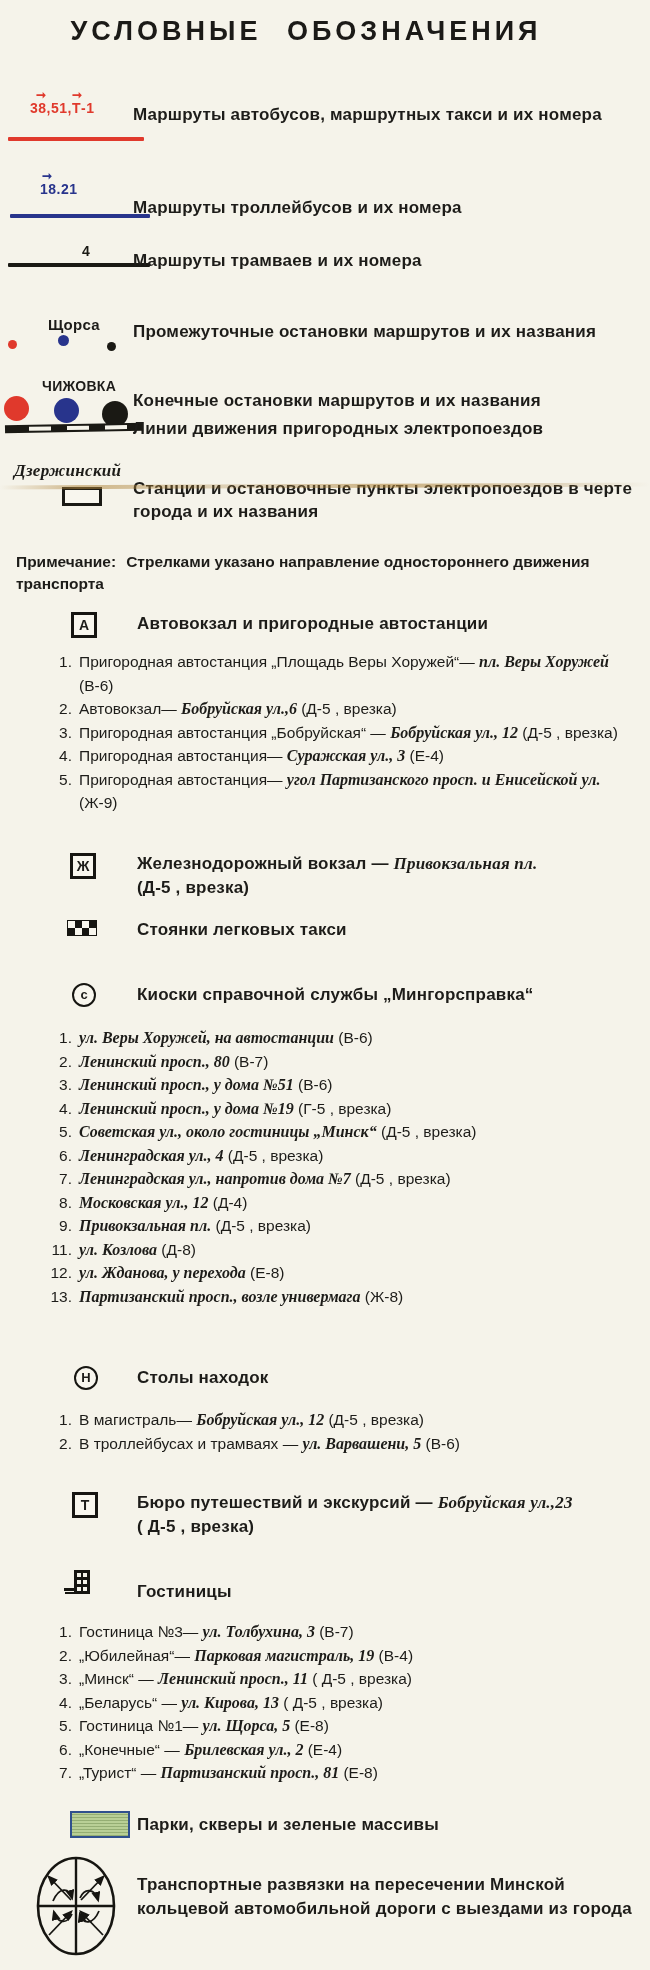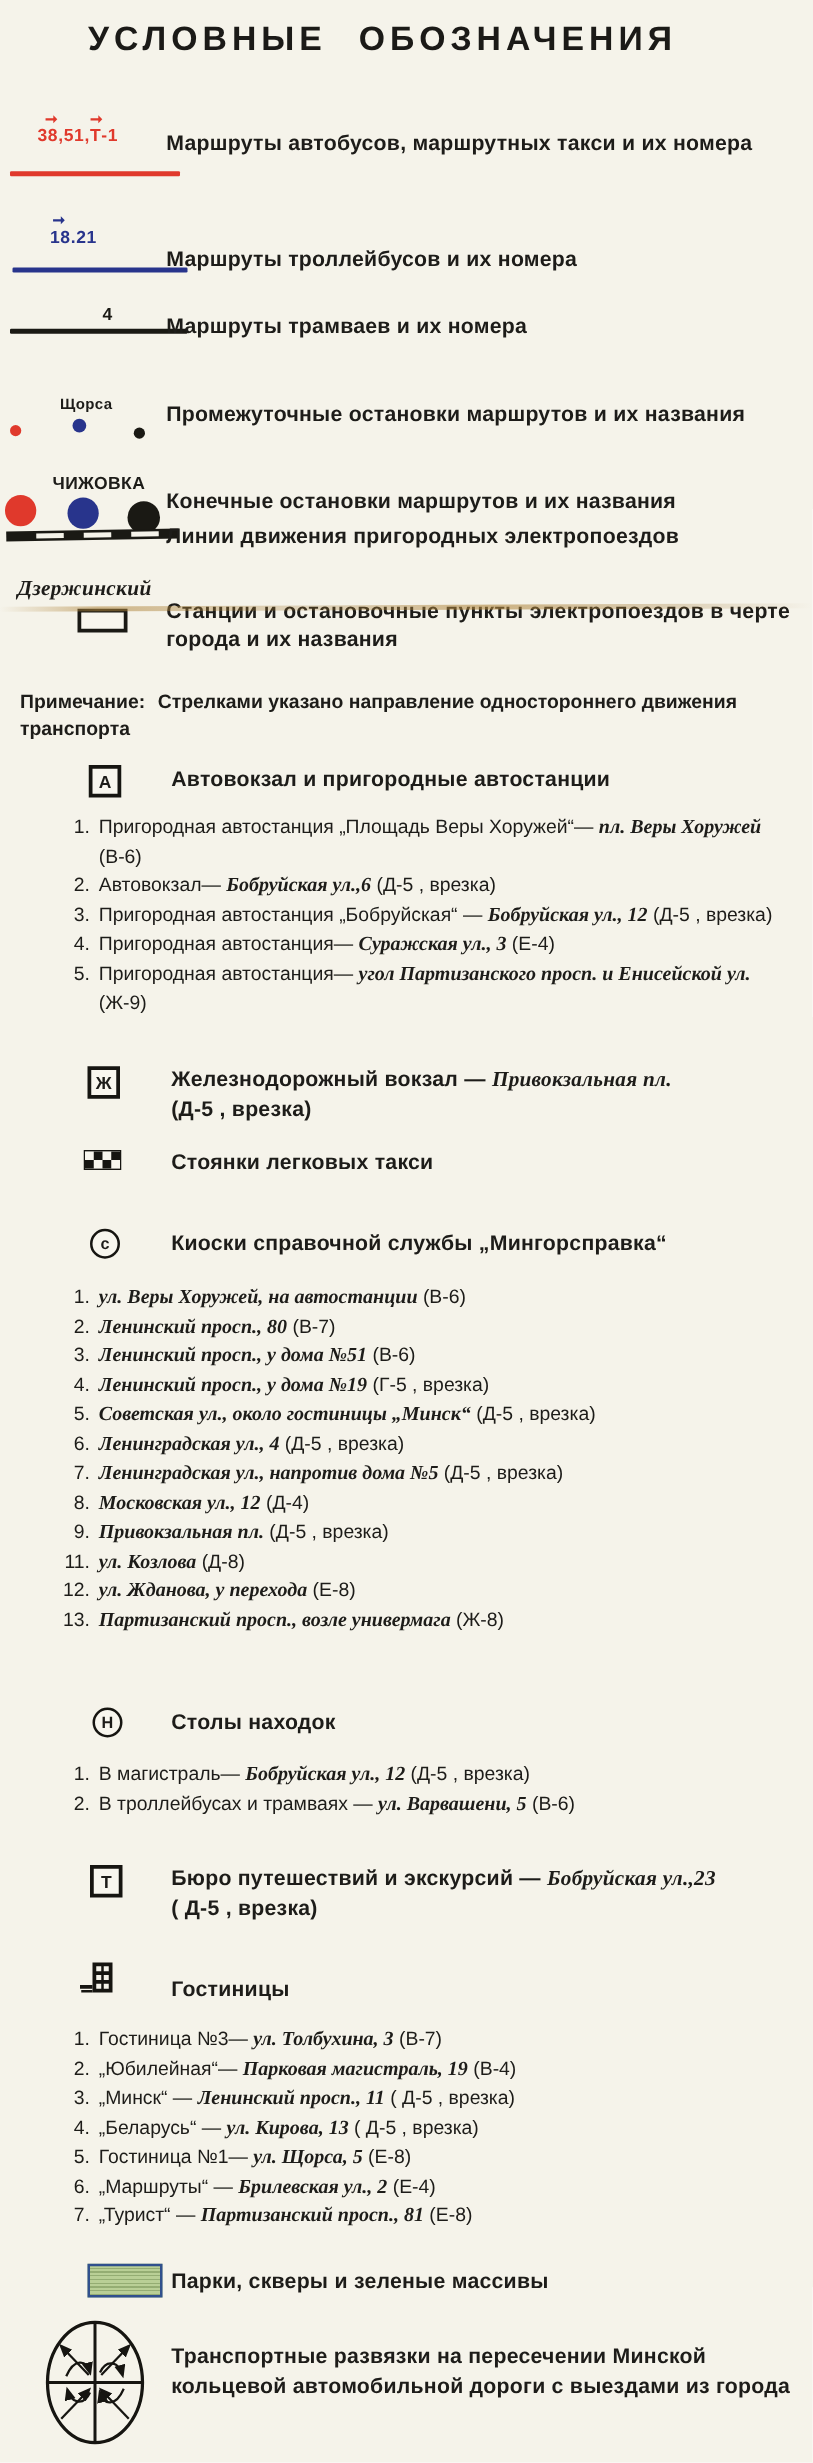--- a/index.html
+++ b/index.html
@@ -28,21 +28,21 @@
   }
   .route-label{position:absolute;font-size:14px;font-weight:bold;letter-spacing:.5px;}
   .route-label .arr{position:absolute;top:-12px;font-size:12px;letter-spacing:0;}
   .route-line{position:absolute;border-radius:1px;}
   .red-t{color:#e0392c;}
   .blue-t{color:#28348c;}
   .bg-red{background:#e0392c;}
   .bg-blue{background:#28348c;}
   .bg-black{background:#1a1914;}
   .dot{position:absolute;border-radius:50%;}
-  .stop-name{position:absolute;font-size:12px;font-weight:bold;letter-spacing:.3px;}
+  .stop-name{position:absolute;font-size:15px;font-weight:bold;letter-spacing:.3px;}
   .rail-line{
     position:absolute;height:8px;background:#1a1914;
     background-image:linear-gradient(#f5f3ea,#f5f3ea),linear-gradient(#f5f3ea,#f5f3ea),linear-gradient(#f5f3ea,#f5f3ea);
     background-size:22px 4px;background-repeat:no-repeat;
     background-position:24px 2px,62px 2px,100px 2px;
     transform:rotate(-1deg);
   }
   .station-name{
     position:absolute;font-family:"Liberation Serif",serif;
     font-style:italic;font-size:17px;font-weight:bold;letter-spacing:.3px;
@@ -227,21 +227,21 @@
         <div class="item">
           <span class="item-num">5.</span>
           <span class="item-text"><span class="t-address">Советская ул., около гостиницы „Минск“</span><span class="t-plain">  (Д-5 , врезка)</span></span>
         </div>
         <div class="item">
           <span class="item-num">6.</span>
           <span class="item-text"><span class="t-address">Ленинградская ул., 4</span><span class="t-plain">  (Д-5 , врезка)</span></span>
         </div>
         <div class="item">
           <span class="item-num">7.</span>
-          <span class="item-text"><span class="t-address">Ленинградская ул., напротив дома №5</span><span class="t-plain">  (Д-5 , врезка)</span></span>
+          <span class="item-text"><span class="t-address">Ленинградская ул., напротив дома №7</span><span class="t-plain">  (Д-5 , врезка)</span></span>
         </div>
         <div class="item">
           <span class="item-num">8.</span>
           <span class="item-text"><span class="t-address">Московская ул., 12</span><span class="t-plain"> (Д-4)</span></span>
         </div>
         <div class="item">
           <span class="item-num">9.</span>
           <span class="item-text"><span class="t-address">Привокзальная пл.</span><span class="t-plain"> (Д-5 , врезка)</span></span>
         </div>
         <div class="item">
@@ -308,21 +308,21 @@
         <div class="item">
           <span class="item-num">4.</span>
           <span class="item-text"><span class="t-plain">„Беларусь“ — </span><span class="t-address">ул. Кирова, 13</span><span class="t-plain"> ( Д-5 , врезка)</span></span>
         </div>
         <div class="item">
           <span class="item-num">5.</span>
           <span class="item-text"><span class="t-plain">Гостиница №1— </span><span class="t-address">ул. Щорса, 5</span><span class="t-plain"> (Е-8)</span></span>
         </div>
         <div class="item">
           <span class="item-num">6.</span>
-          <span class="item-text"><span class="t-plain">„Маршруты“ — </span><span class="t-address">Брилевская ул., 2</span><span class="t-plain"> (Е-4)</span></span>
+          <span class="item-text"><span class="t-plain">„Конечные“ — </span><span class="t-address">Брилевская ул., 2</span><span class="t-plain"> (Е-4)</span></span>
         </div>
         <div class="item">
           <span class="item-num">7.</span>
           <span class="item-text"><span class="t-plain">„Турист“ — </span><span class="t-address">Партизанский просп.,  81</span><span class="t-plain"> (Е-8)</span></span>
         </div>
       </div>
   </div>
 
   <div class="section" style="top:1808px;">
     <div class="park-swatch" style="left:70px;top:3px;"></div>

